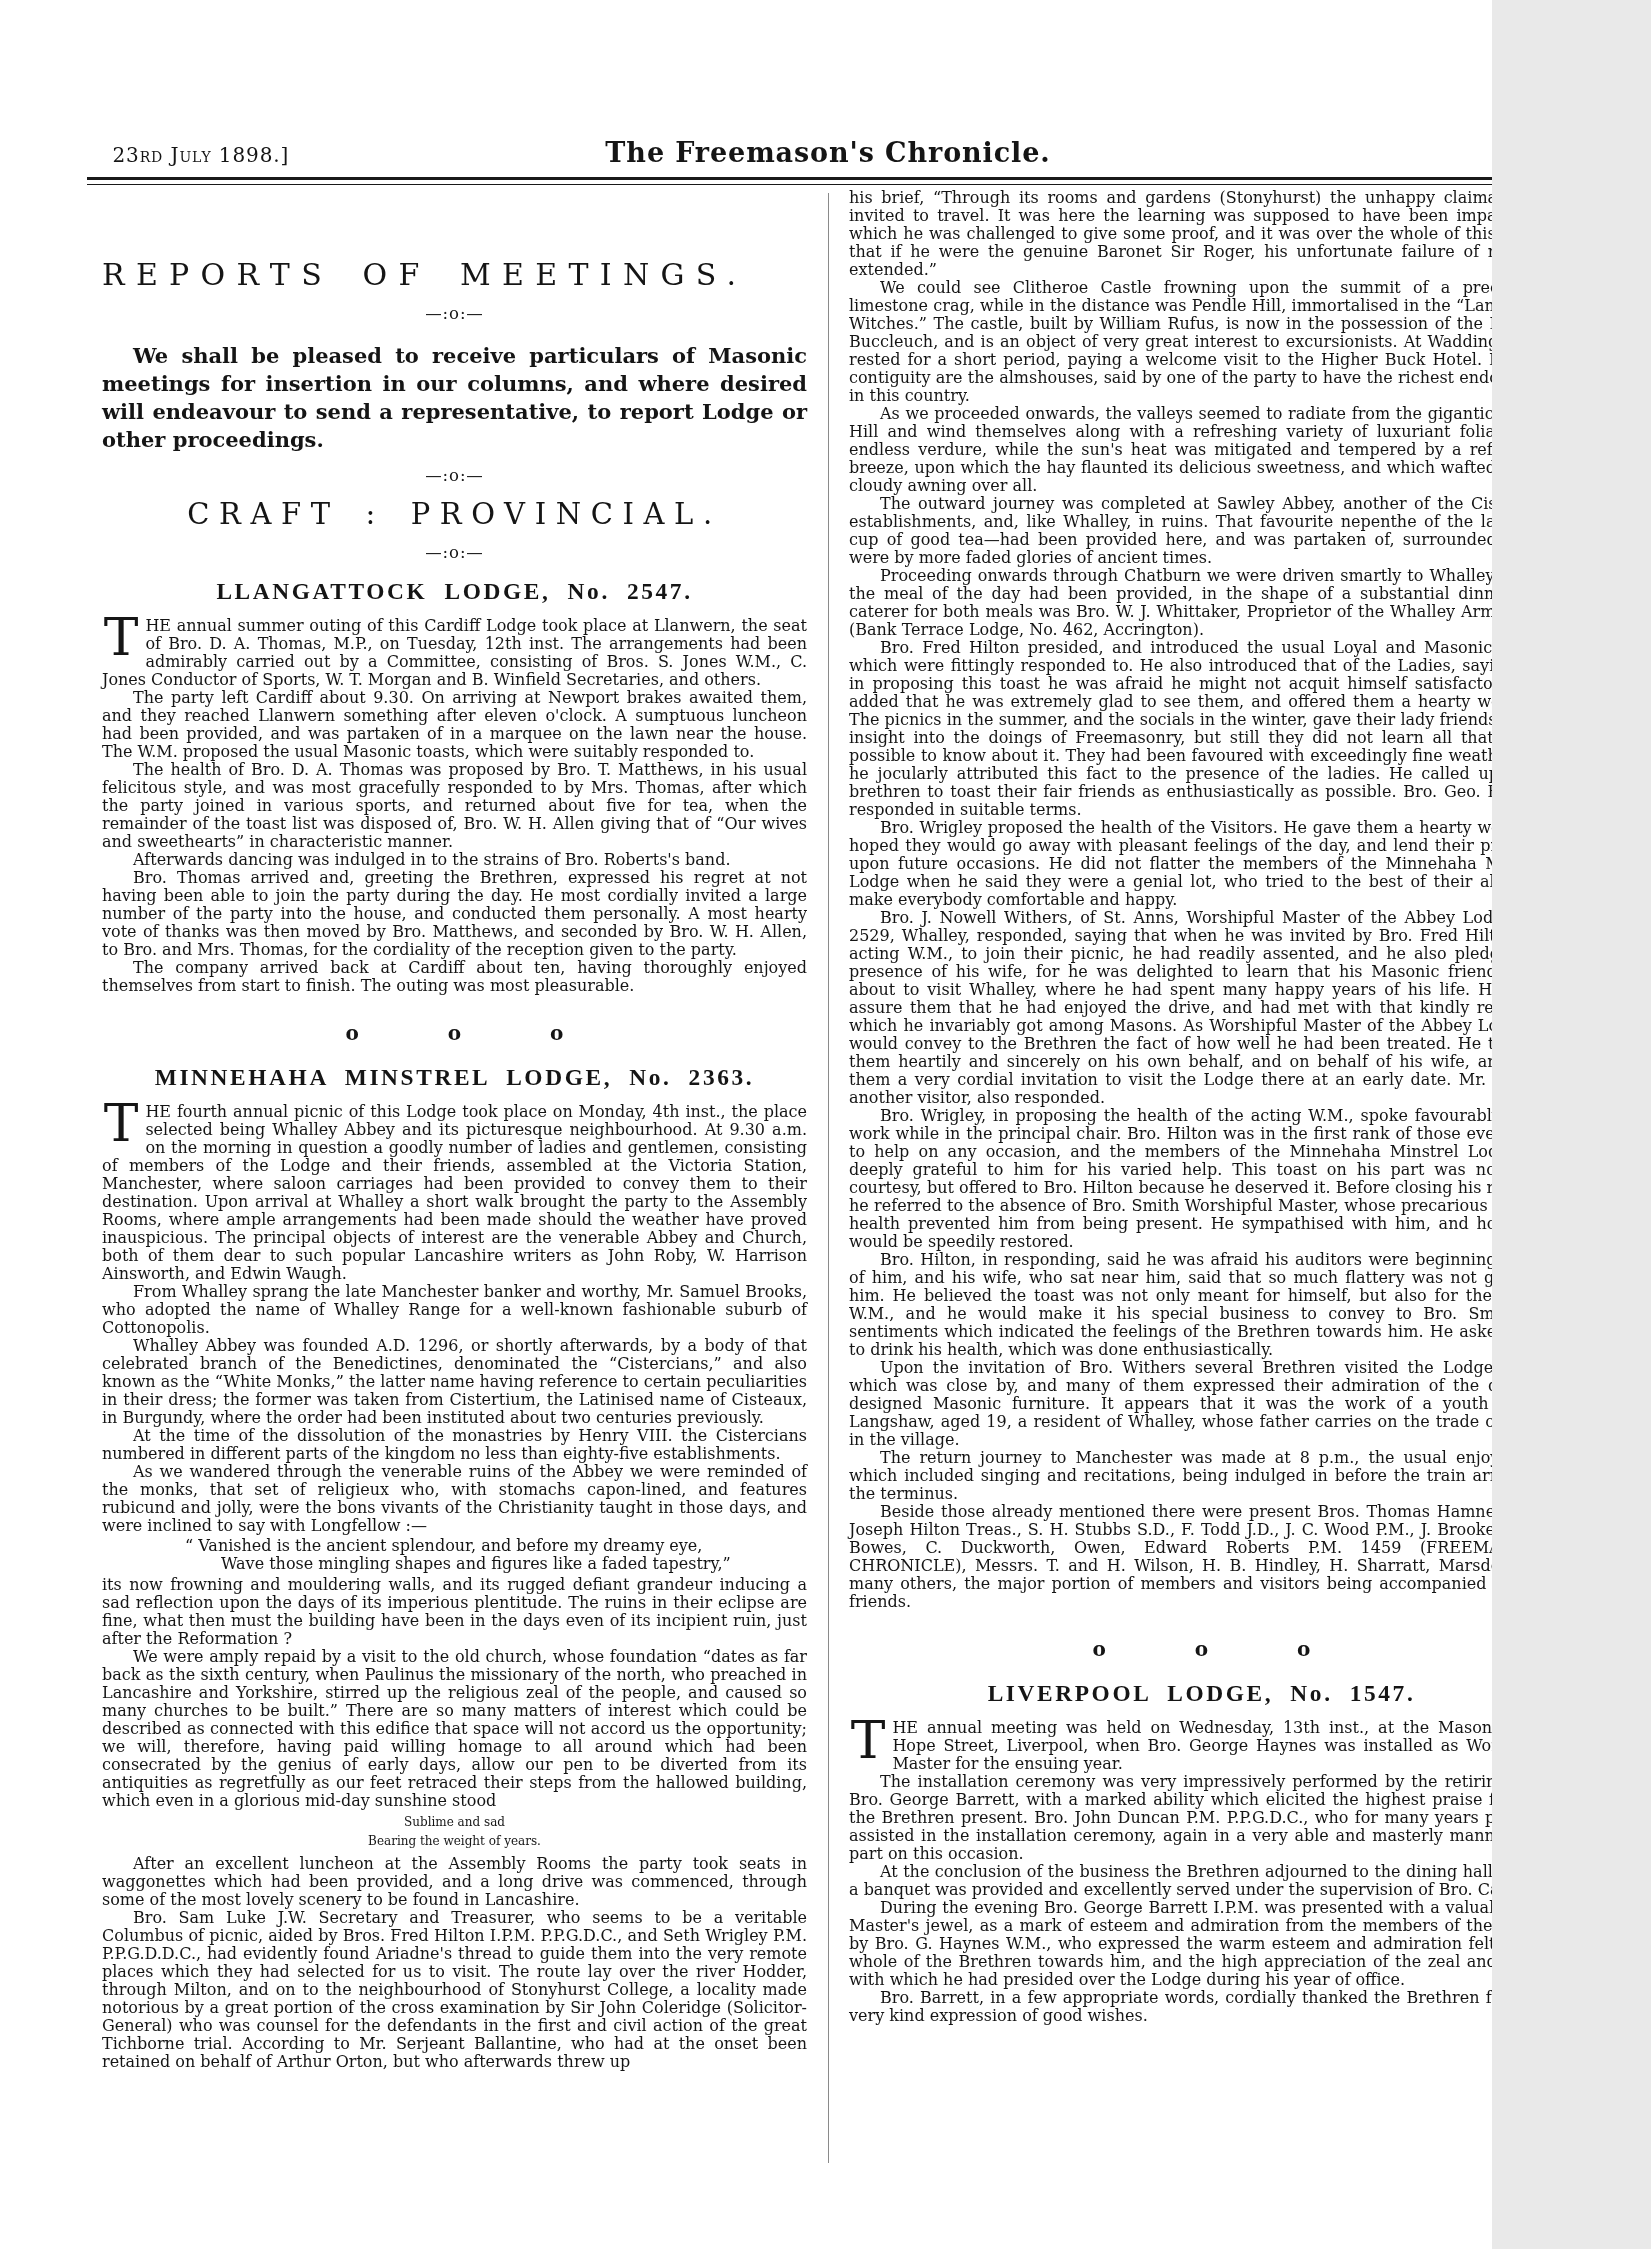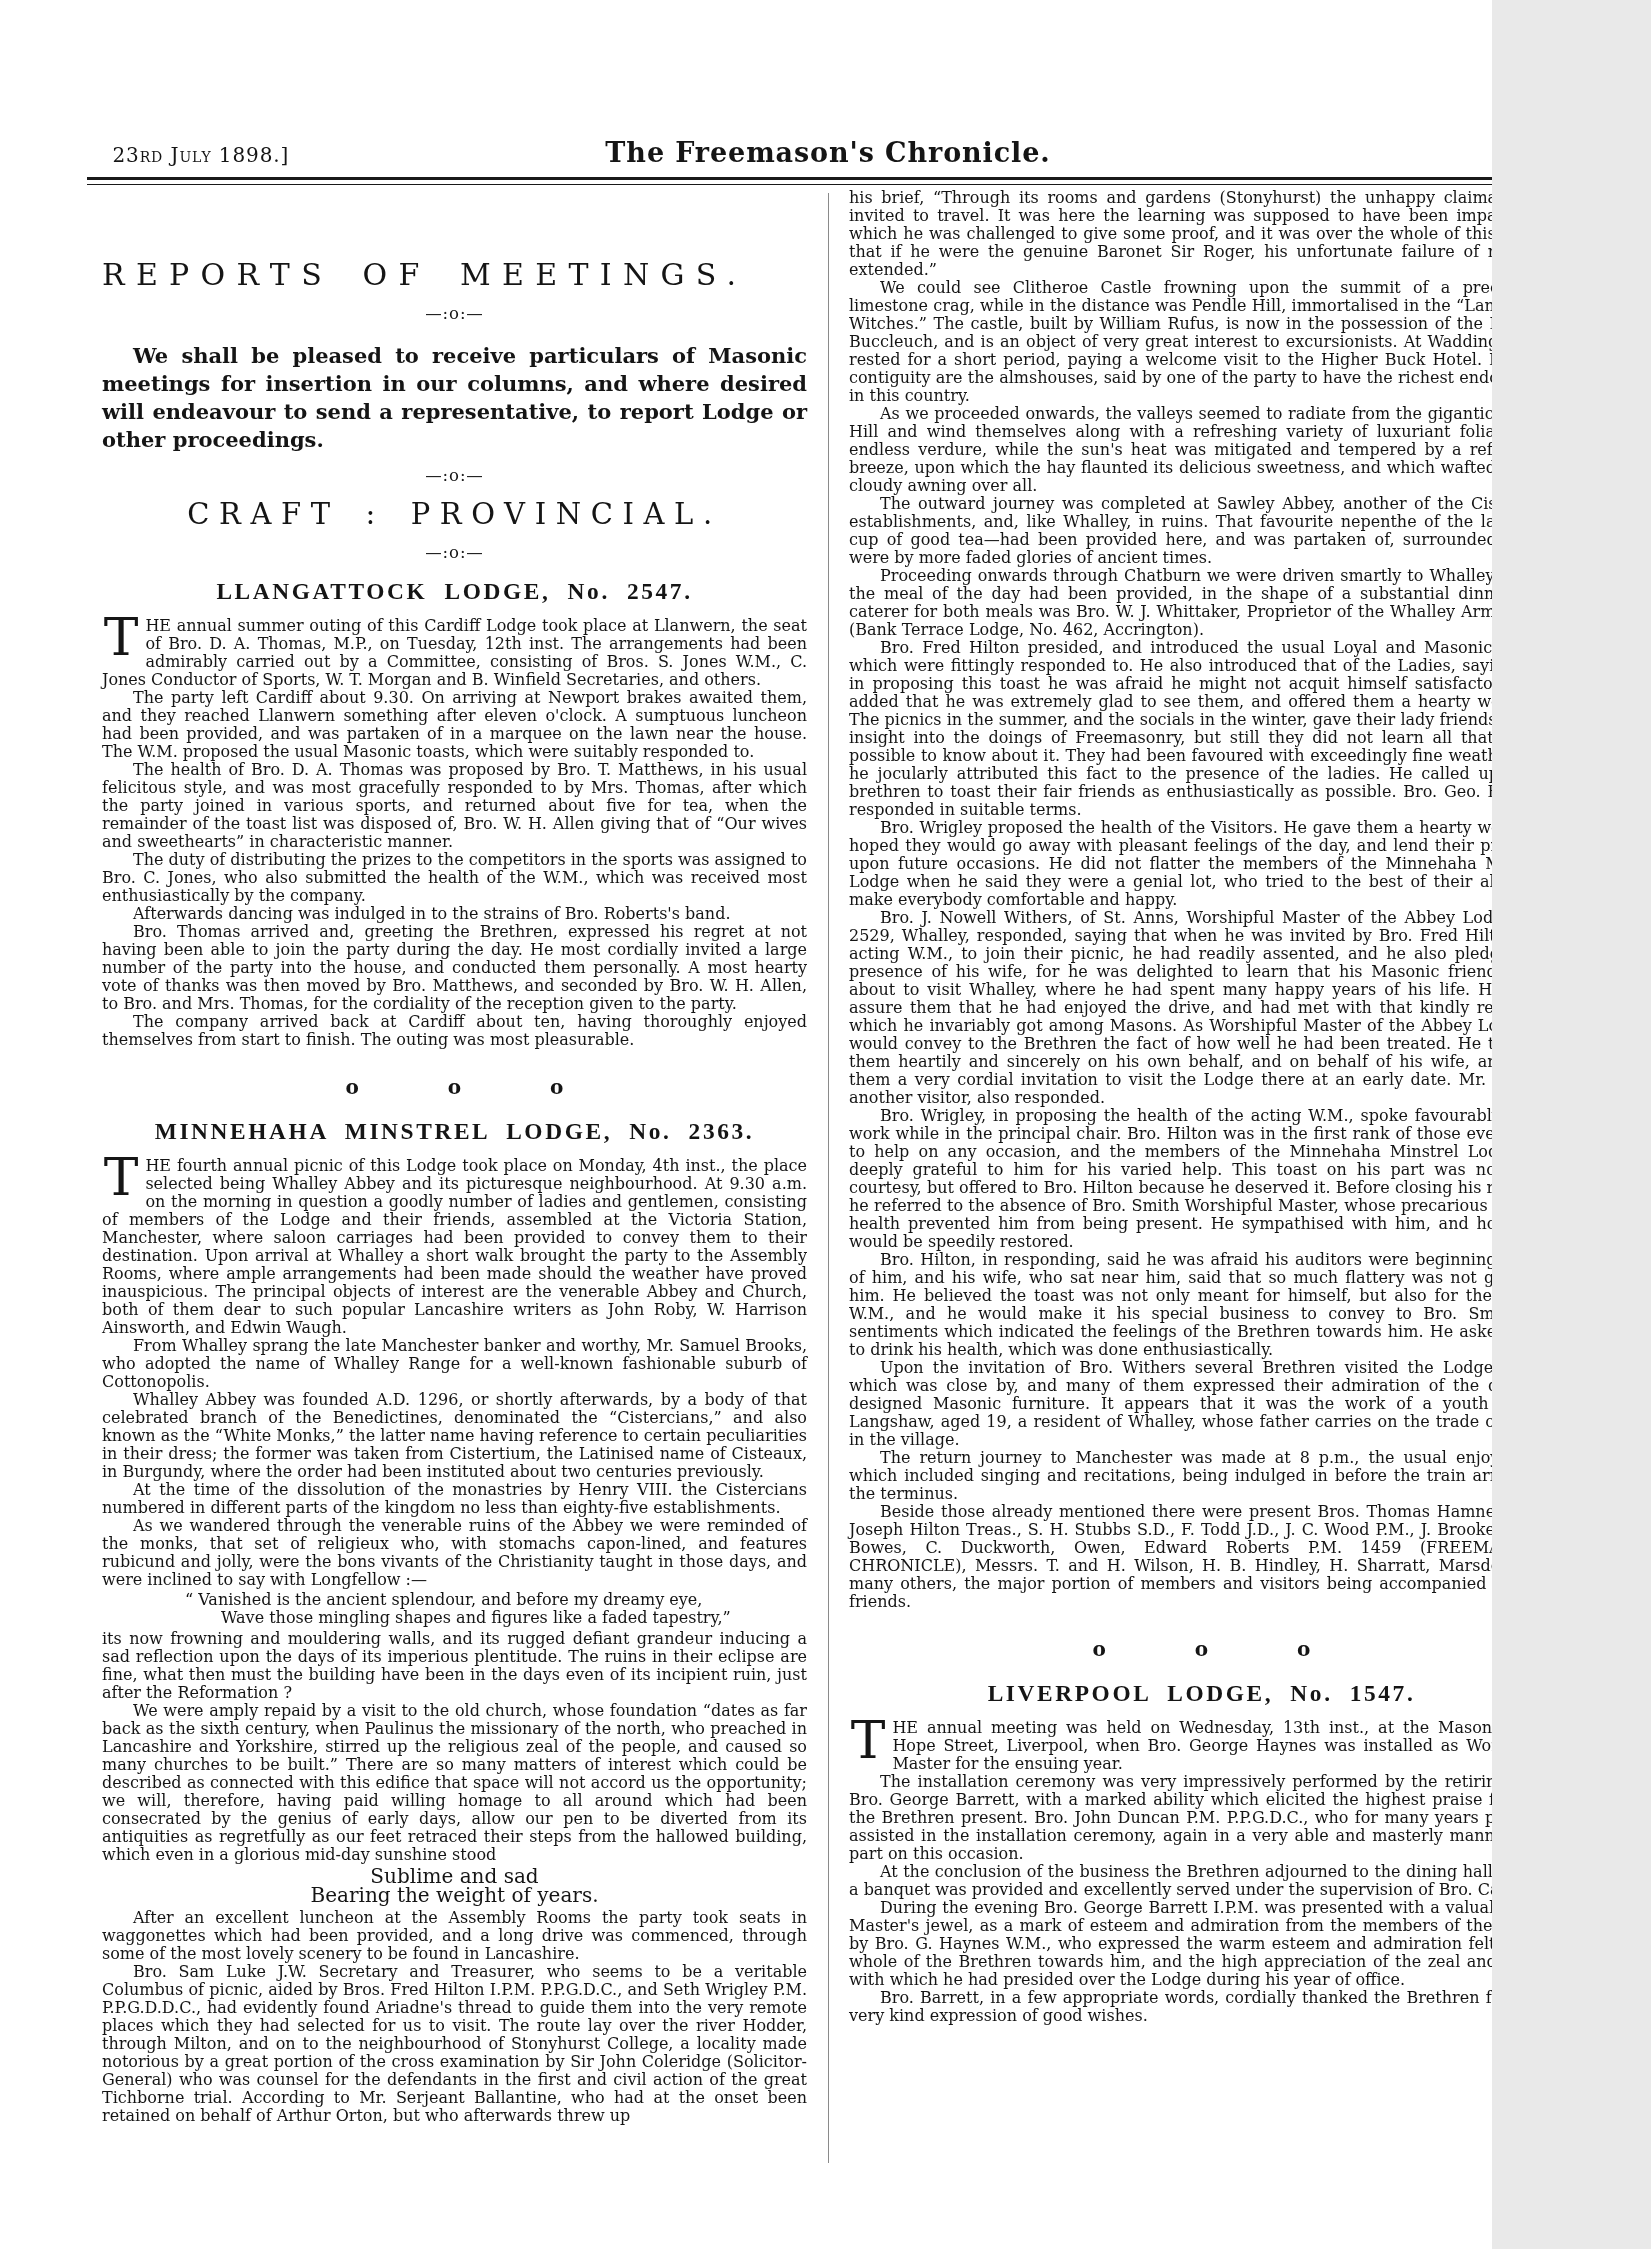--- a/index.html
+++ b/index.html
@@ -75,21 +75,21 @@
     text-indent:31px; margin:0;
   }
   .para.cont { text-indent:0; }
   .para.dc { text-indent:0; }
   .dropcap {
     float:left; font-size:52px; line-height:36px;
     padding:2.6px 7px 0 1.7px; font-weight:400;
   }
   .verse { margin:2.6px 0 2.6px 83px; font-size:16px; line-height:18px; }
   .verse .l2 { padding-left:36px; }
-  .verse-center { text-align:center; font-size:20px; line-height:19px; margin:3.5px 0; }
+  .verse-center { text-align:center; font-size:12px; line-height:19px; margin:3.5px 0; }
 </style>
 </head>
 <body>
 
 <div class="page">
 
   <div class="masthead">
     <span class="date">23rd July 1898.]</span>
     <span class="title">The Freemason's Chronicle.</span>
     <span class="pagenum">45</span>
@@ -105,21 +105,20 @@
       <div class="dashdiv">—:o:—</div>
       <p class="intro">We shall be pleased to receive particulars of Masonic meetings for insertion in our columns, and where desired will endeavour to send a representative, to report Lodge or other proceedings.</p>
       <div class="dashdiv">—:o:—</div>
       <div class="h-craft">CRAFT : PROVINCIAL.</div>
       <div class="dashdiv">—:o:—</div>
 
       <div class="h-lodge">LLANGATTOCK LODGE, No. 2547.</div>
       <p class="para dc"><span class="dropcap">T</span><span>HE annual summer outing of this Cardiff Lodge took place at Llanwern, the seat of Bro. D. A. Thomas, M.P., on Tuesday, 12th inst. The arrangements had been admirably carried out by a Committee, consisting of Bros. S. Jones W.M., C. Jones Conductor of Sports, W. T. Morgan and B. Winfield Secretaries, and others.</span></p>
       <p class="para">The party left Cardiff about 9.30. On arriving at Newport brakes awaited them, and they reached Llanwern something after eleven o'clock. A sumptuous luncheon had been provided, and was partaken of in a marquee on the lawn near the house. The W.M. proposed the usual Masonic toasts, which were suitably responded to.</p>
       <p class="para">The health of Bro. D. A. Thomas was proposed by Bro. T. Matthews, in his usual felicitous style, and was most gracefully responded to by Mrs. Thomas, after which the party joined in various sports, and returned about five for tea, when the remainder of the toast list was disposed of, Bro. W. H. Allen giving that of “Our wives and sweethearts” in characteristic manner.</p>
-      <p class="para">The duty of distributing the prizes to the competitors in the sports was assigned to Bro. C. Jones, who also submitted the health of the W.M., which was received most enthusiastically by the company.</p>
       <p class="para">Afterwards dancing was indulged in to the strains of Bro. Roberts's band.</p>
       <p class="para">Bro. Thomas arrived and, greeting the Brethren, expressed his regret at not having been able to join the party during the day. He most cordially invited a large number of the party into the house, and conducted them personally. A most hearty vote of thanks was then moved by Bro. Matthews, and seconded by Bro. W. H. Allen, to Bro. and Mrs. Thomas, for the cordiality of the reception given to the party.</p>
       <p class="para">The company arrived back at Cardiff about ten, having thoroughly enjoyed themselves from start to finish. The outing was most pleasurable.</p>
 
       <div class="sep-ooo">o o o</div>
 
       <div class="h-lodge">MINNEHAHA MINSTREL LODGE, No. 2363.</div>
       <p class="para dc"><span class="dropcap">T</span><span>HE fourth annual picnic of this Lodge took place on Monday, 4th inst., the place selected being Whalley Abbey and its picturesque neighbourhood. At 9.30 a.m. on the morning in question a goodly number of ladies and gentlemen, consisting of members of the Lodge and their friends, assembled at the Victoria Station, Manchester, where saloon carriages had been provided to convey them to their destination. Upon arrival at Whalley a short walk brought the party to the Assembly Rooms, where ample arrangements had been made should the weather have proved inauspicious. The principal objects of interest are the venerable Abbey and Church, both of them dear to such popular Lancashire writers as John Roby, W. Harrison Ainsworth, and Edwin Waugh.</span></p>
       <p class="para">From Whalley sprang the late Manchester banker and worthy, Mr. Samuel Brooks, who adopted the name of Whalley Range for a well-known fashionable suburb of Cottonopolis.</p>
       <p class="para">Whalley Abbey was founded A.D. 1296, or shortly afterwards, by a body of that celebrated branch of the Benedictines, denominated the “Cistercians,” and also known as the “White Monks,” the latter name having reference to certain peculiarities in their dress; the former was taken from Cistertium, the Latinised name of Cisteaux, in Burgundy, where the order had been instituted about two centuries previously.</p>

